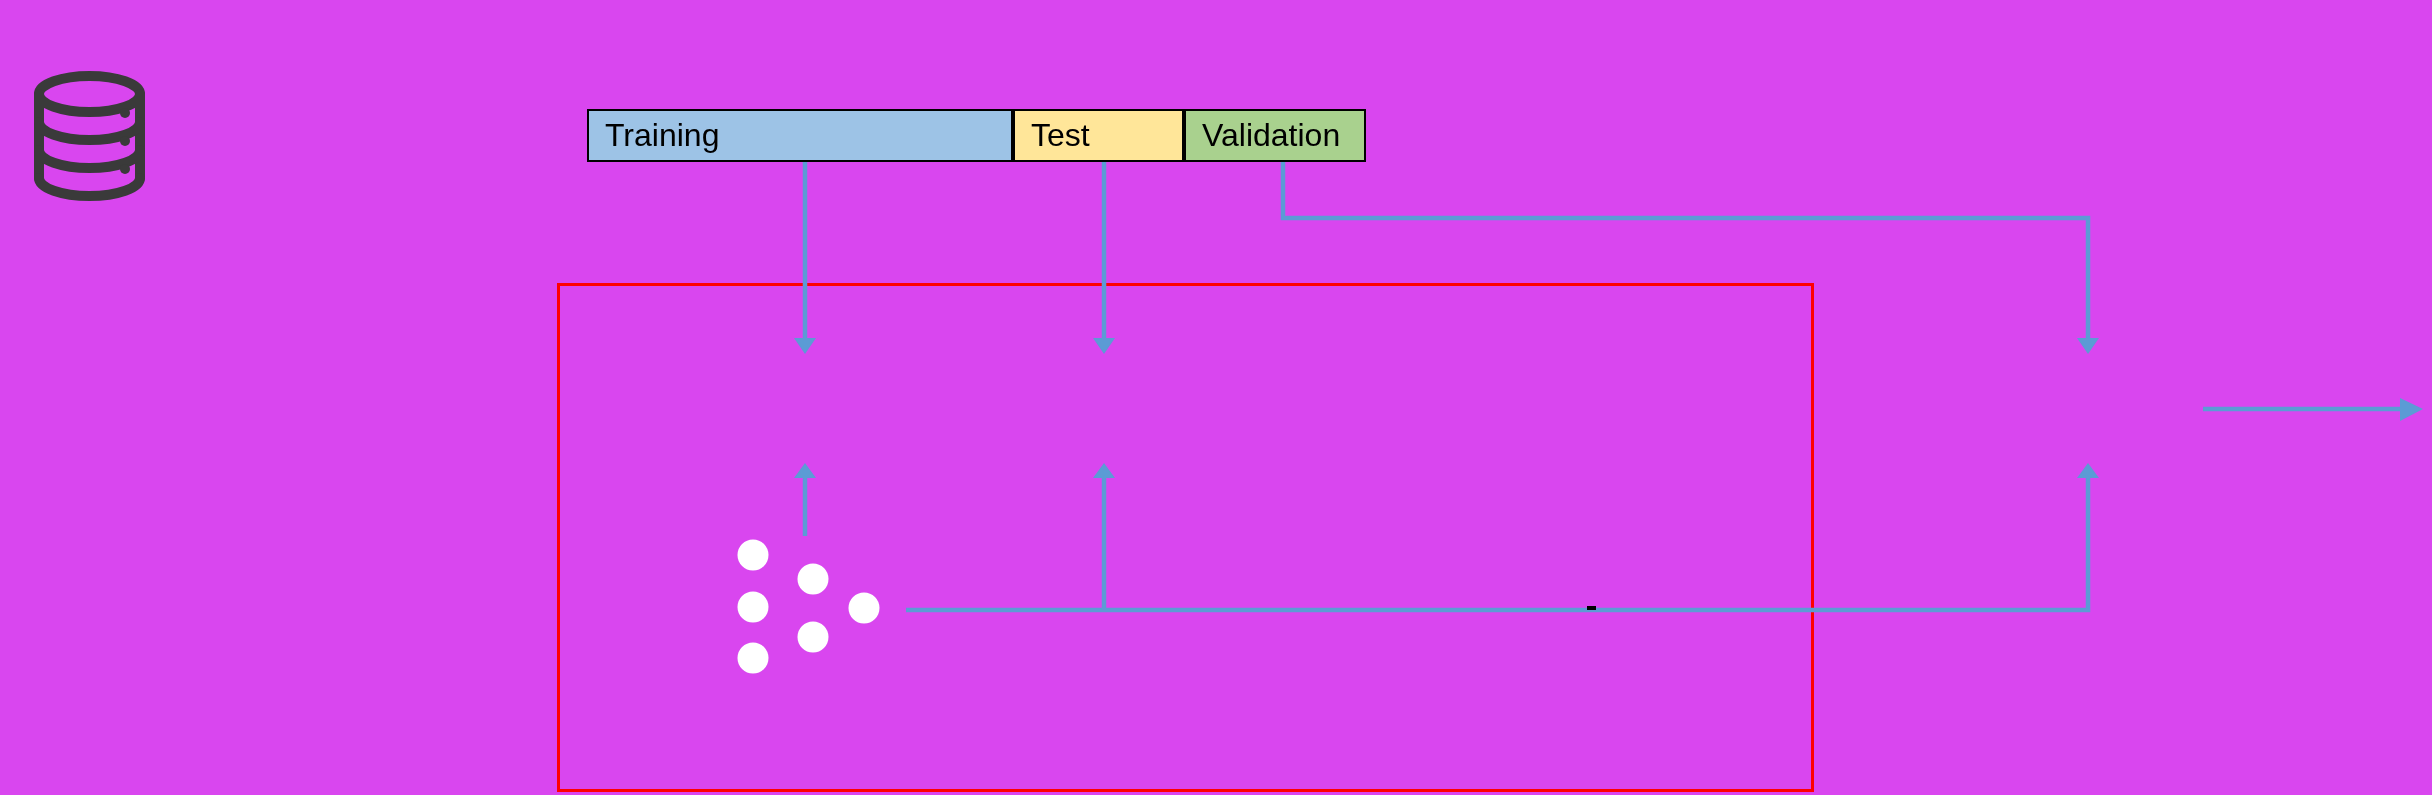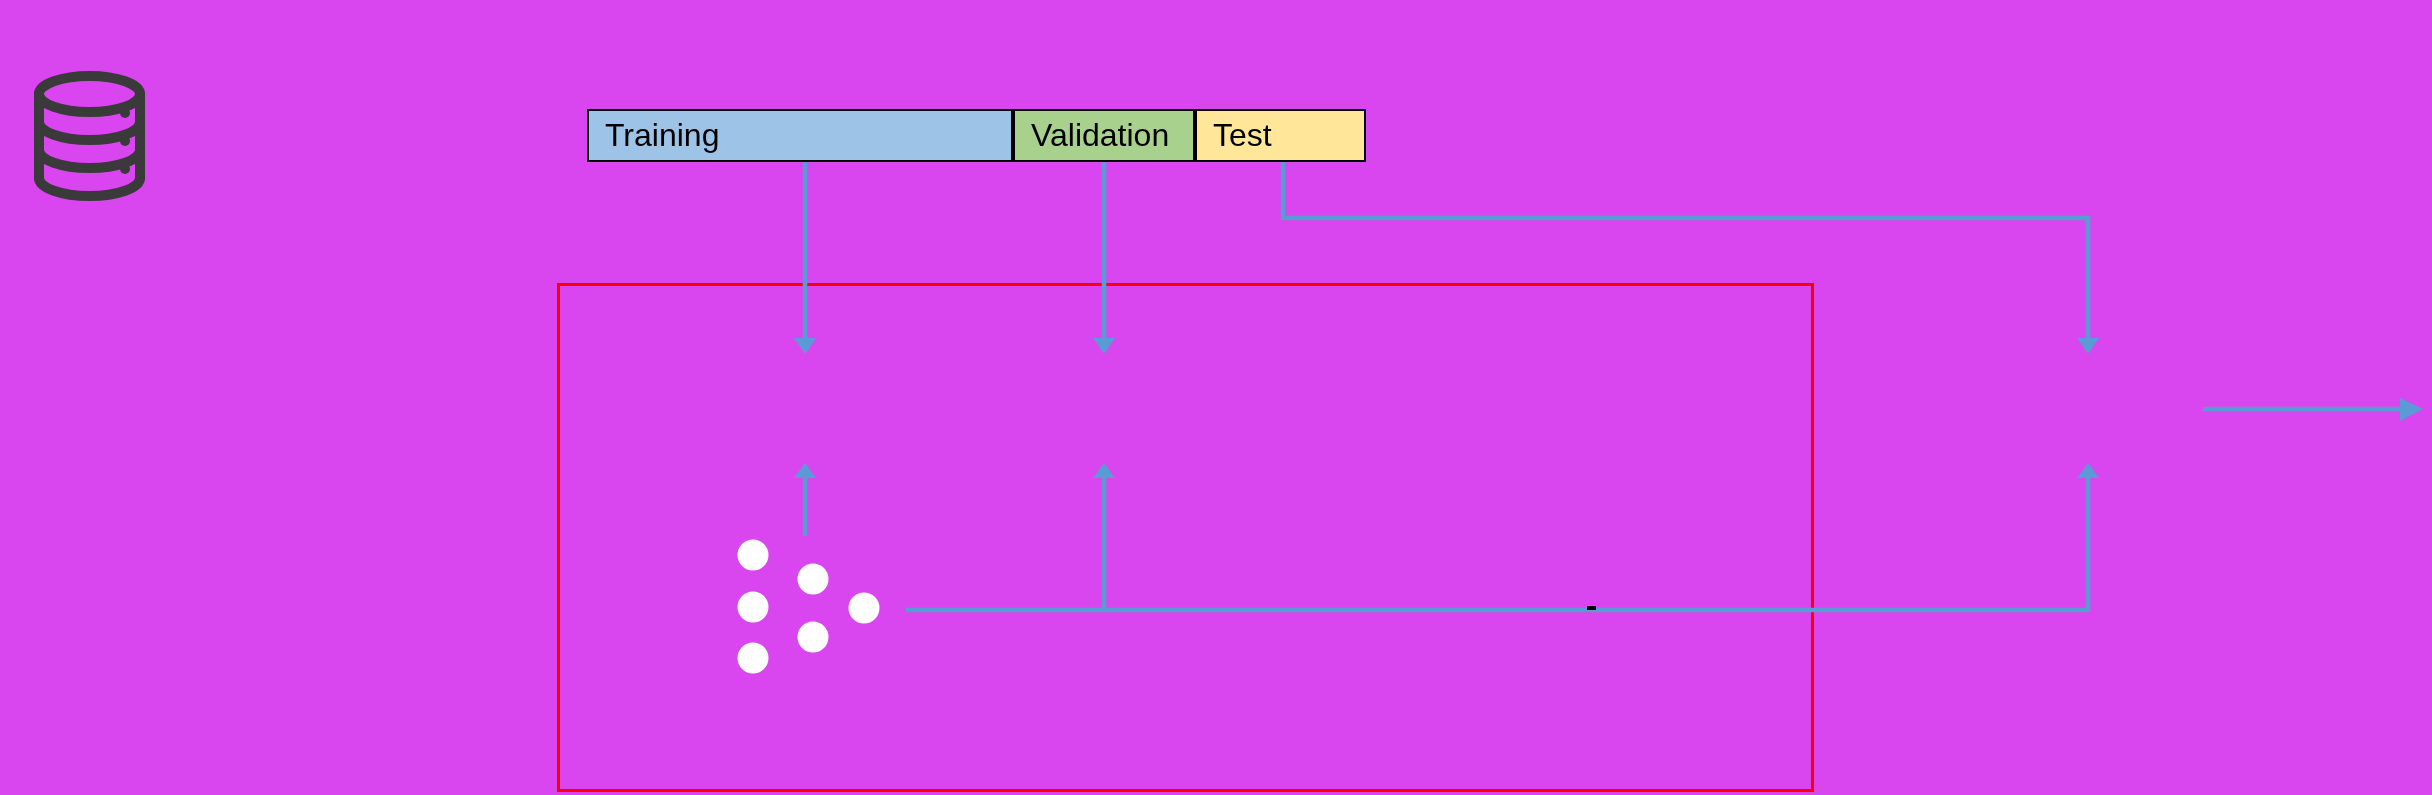--- a/index.html
+++ b/index.html
@@ -91,25 +91,25 @@
       <circle cx="93" cy="43" r="5"></circle>
       <circle cx="93" cy="71" r="5"></circle>
       <circle cx="93" cy="99" r="5"></circle>
     </g>
   </svg>
 
   <div class="split-bar">
     <div class="seg seg-training">
       <span>Training</span>
     </div>
+    <div class="seg seg-test">
+      <span>Test</span>
+    </div>
     <div class="seg seg-validation">
       <span>Validation</span>
-    </div>
-    <div class="seg seg-test">
-      <span>Test</span>
     </div>
   </div>
 
   <div class="loop-rect"></div>
 
   <svg class="overlay" viewBox="0 0 2432 795" aria-hidden="true">
 
     <line x1="805" y1="162" x2="805" y2="339" stroke-width="4.5" stroke="#5B9BD5"></line>
     <polygon points="794,338 816,338 805,354" fill="#5B9BD5"></polygon>
 

